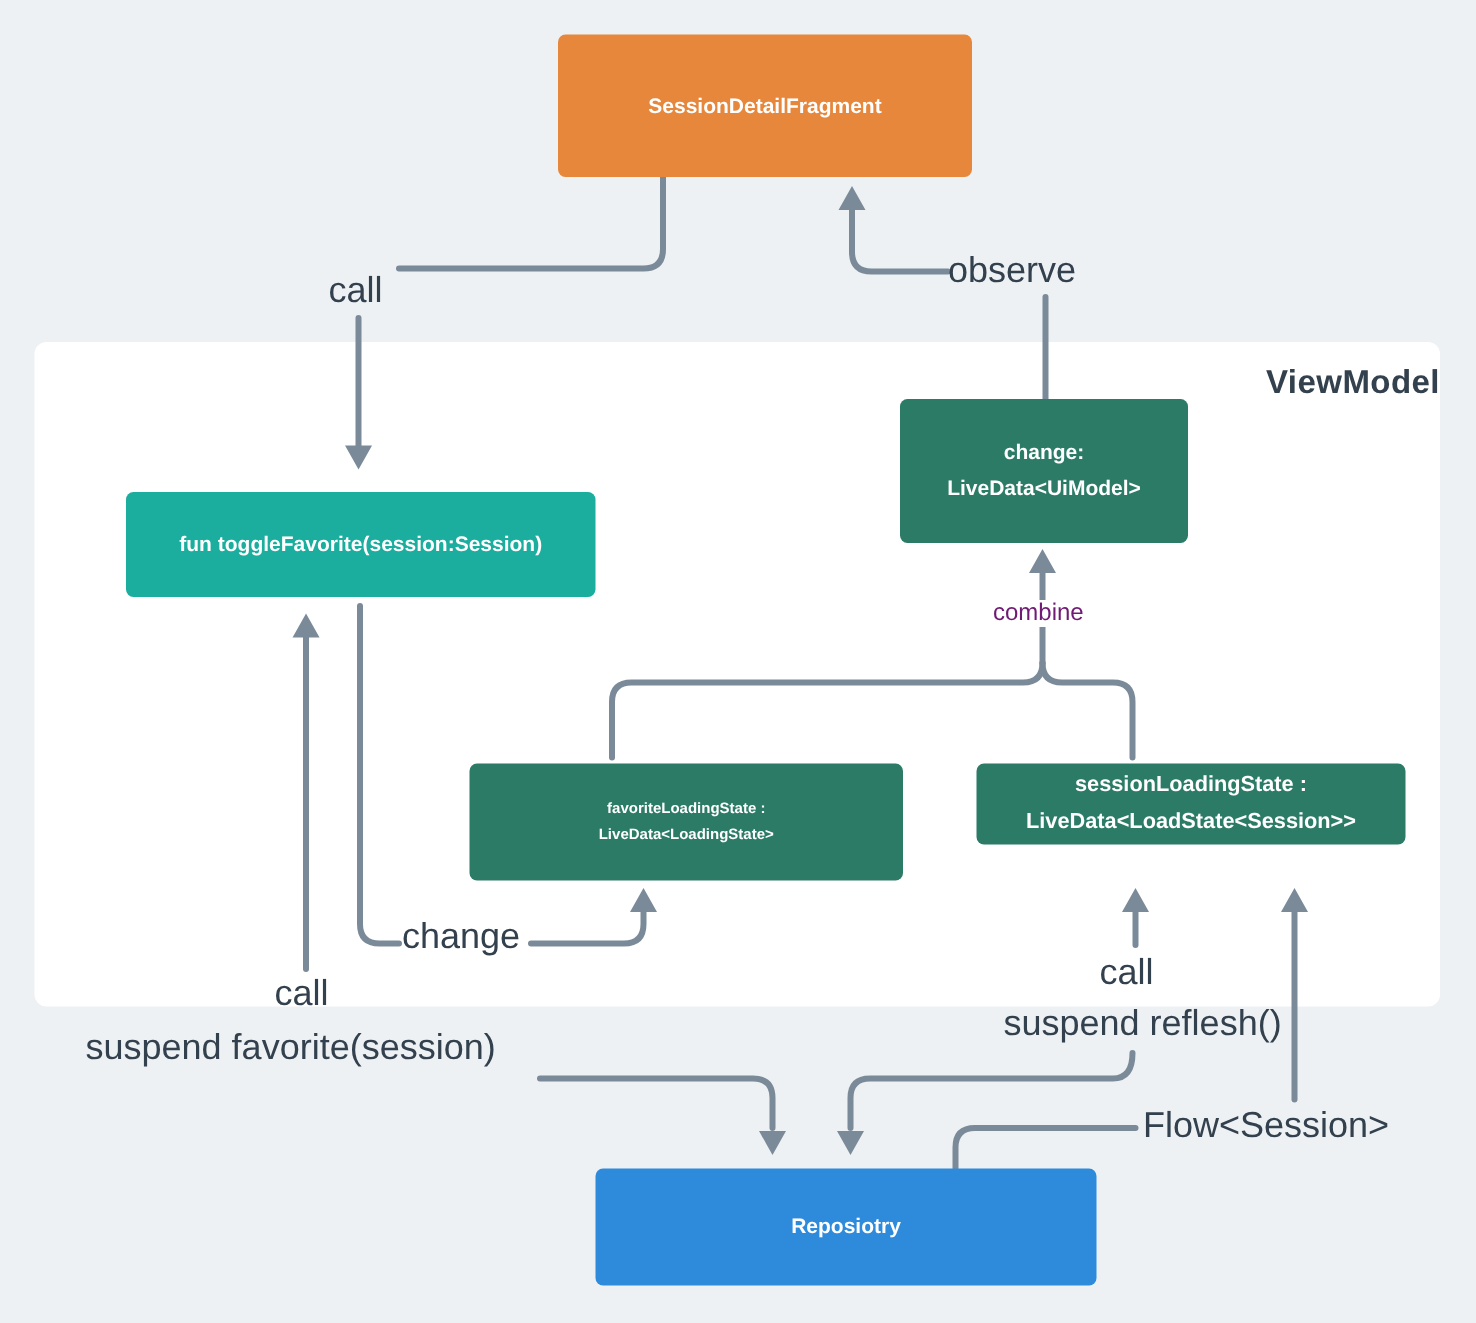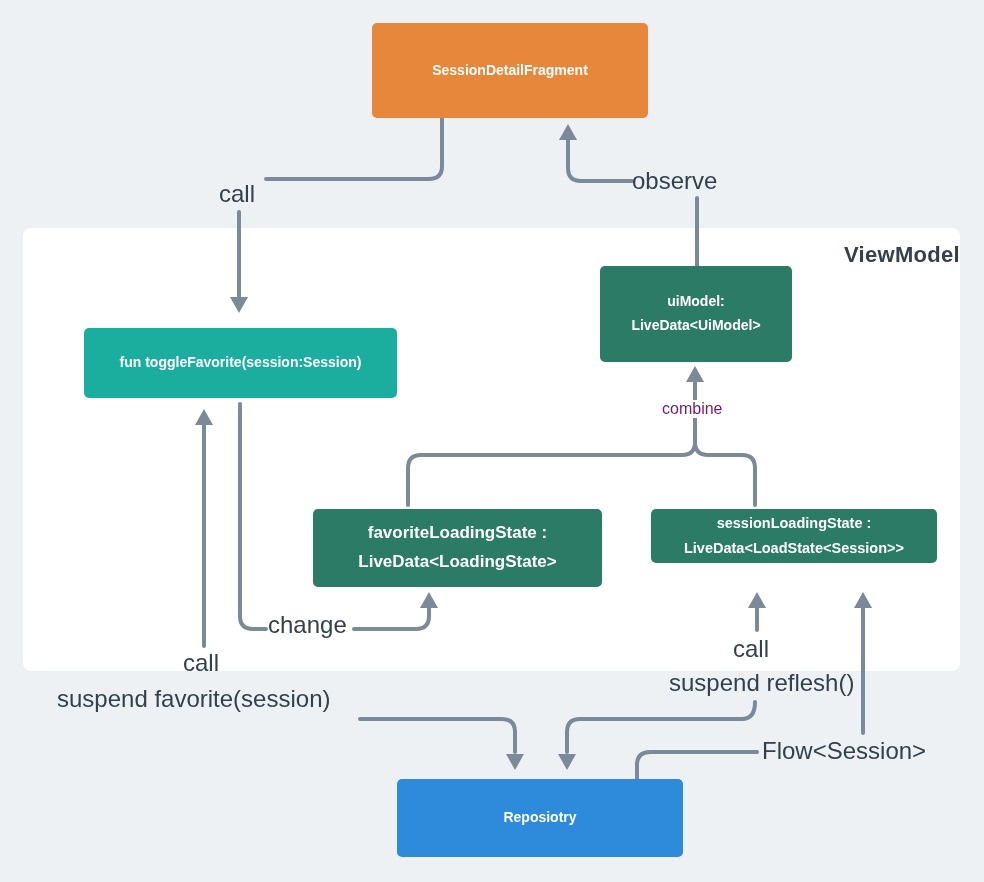--- a/index.html
+++ b/index.html
@@ -17,23 +17,23 @@
   .canvas{position:relative;width:984px;height:882px;background:var(--background);overflow:hidden;}
   .panel{position:absolute;left:23px;top:228px;width:937px;height:443px;background:var(--panel);border-radius:8px;}
   .panel-title{position:absolute;left:0;top:14px;width:100%;text-align:right;font-size:22px;font-weight:bold;color:var(--label_text);letter-spacing:.3px;}
   svg.connectors{position:absolute;left:0;top:0;width:984px;height:882px;}
   .conn{stroke:var(--connector);stroke-width:4;fill:none;stroke-linecap:round;}
   .arrow{fill:var(--connector);stroke:none;}
   .node{position:absolute;display:flex;align-items:center;justify-content:center;text-align:center;color:#fff;font-weight:bold;font-size:14px;border-radius:5px;line-height:1.7;}
   .node-fragment{left:372px;top:23px;width:276px;height:95px;background:var(--fragment);}
   .node-toggle{left:84px;top:328px;width:313px;height:70px;background:var(--teal);}
   .node-uimodel{left:600px;top:266px;width:192px;height:96px;background:var(--green);}
-  .node-fav{left:313px;top:509px;width:289px;height:78px;background:var(--green);font-size:17px;}
+  .node-fav{left:313px;top:509px;width:289px;height:78px;background:var(--green);font-size:10px;}
   .node-ses{left:651px;top:509px;width:286px;height:54px;background:var(--green);font-size:14.5px;}
-  .node-repo{left:397px;top:779px;width:286px;height:78px;background:var(--blue);}
+  .node-repo{left:397px;top:779px;width:334px;height:78px;background:var(--blue);}
   .lbl{position:absolute;color:var(--label_text);font-size:24px;line-height:1.1;white-space:nowrap;}
   .lbl-call-top{left:219px;top:181px;}
   .lbl-observe{left:632px;top:168px;}
   .lbl-combine{left:658px;top:400px;font-size:16px;background:var(--panel);padding:0 4px;color:#701a75;}
   .lbl-change{left:268px;top:612px;}
   .lbl-call-left{left:183px;top:650px;}
   .lbl-suspend-favorite{left:57px;top:686px;}
   .lbl-call-right{left:733px;top:636px;}
   .lbl-suspend-reflesh{left:657px;top:670px;margin-left:12px;}
   .lbl-flow{left:762px;top:738px;}
@@ -104,21 +104,21 @@
   <div class="node node-fragment">
     <span>SessionDetailFragment</span>
   </div>
 
   <div class="node node-toggle">
     <span>fun toggleFavorite(session:Session)</span>
   </div>
 
   <div class="node node-uimodel">
     <span>
-      <span style="display:block">uiModel:</span>
+      <span style="display:block">change:</span>
       <span style="display:block">LiveData&lt;UiModel&gt;</span>
     </span>
   </div>
 
   <div class="node node-fav">
     <span>
       <span style="display:block">favoriteLoadingState :</span>
       <span style="display:block">LiveData&lt;LoadingState&gt;</span>
     </span>
   </div>

